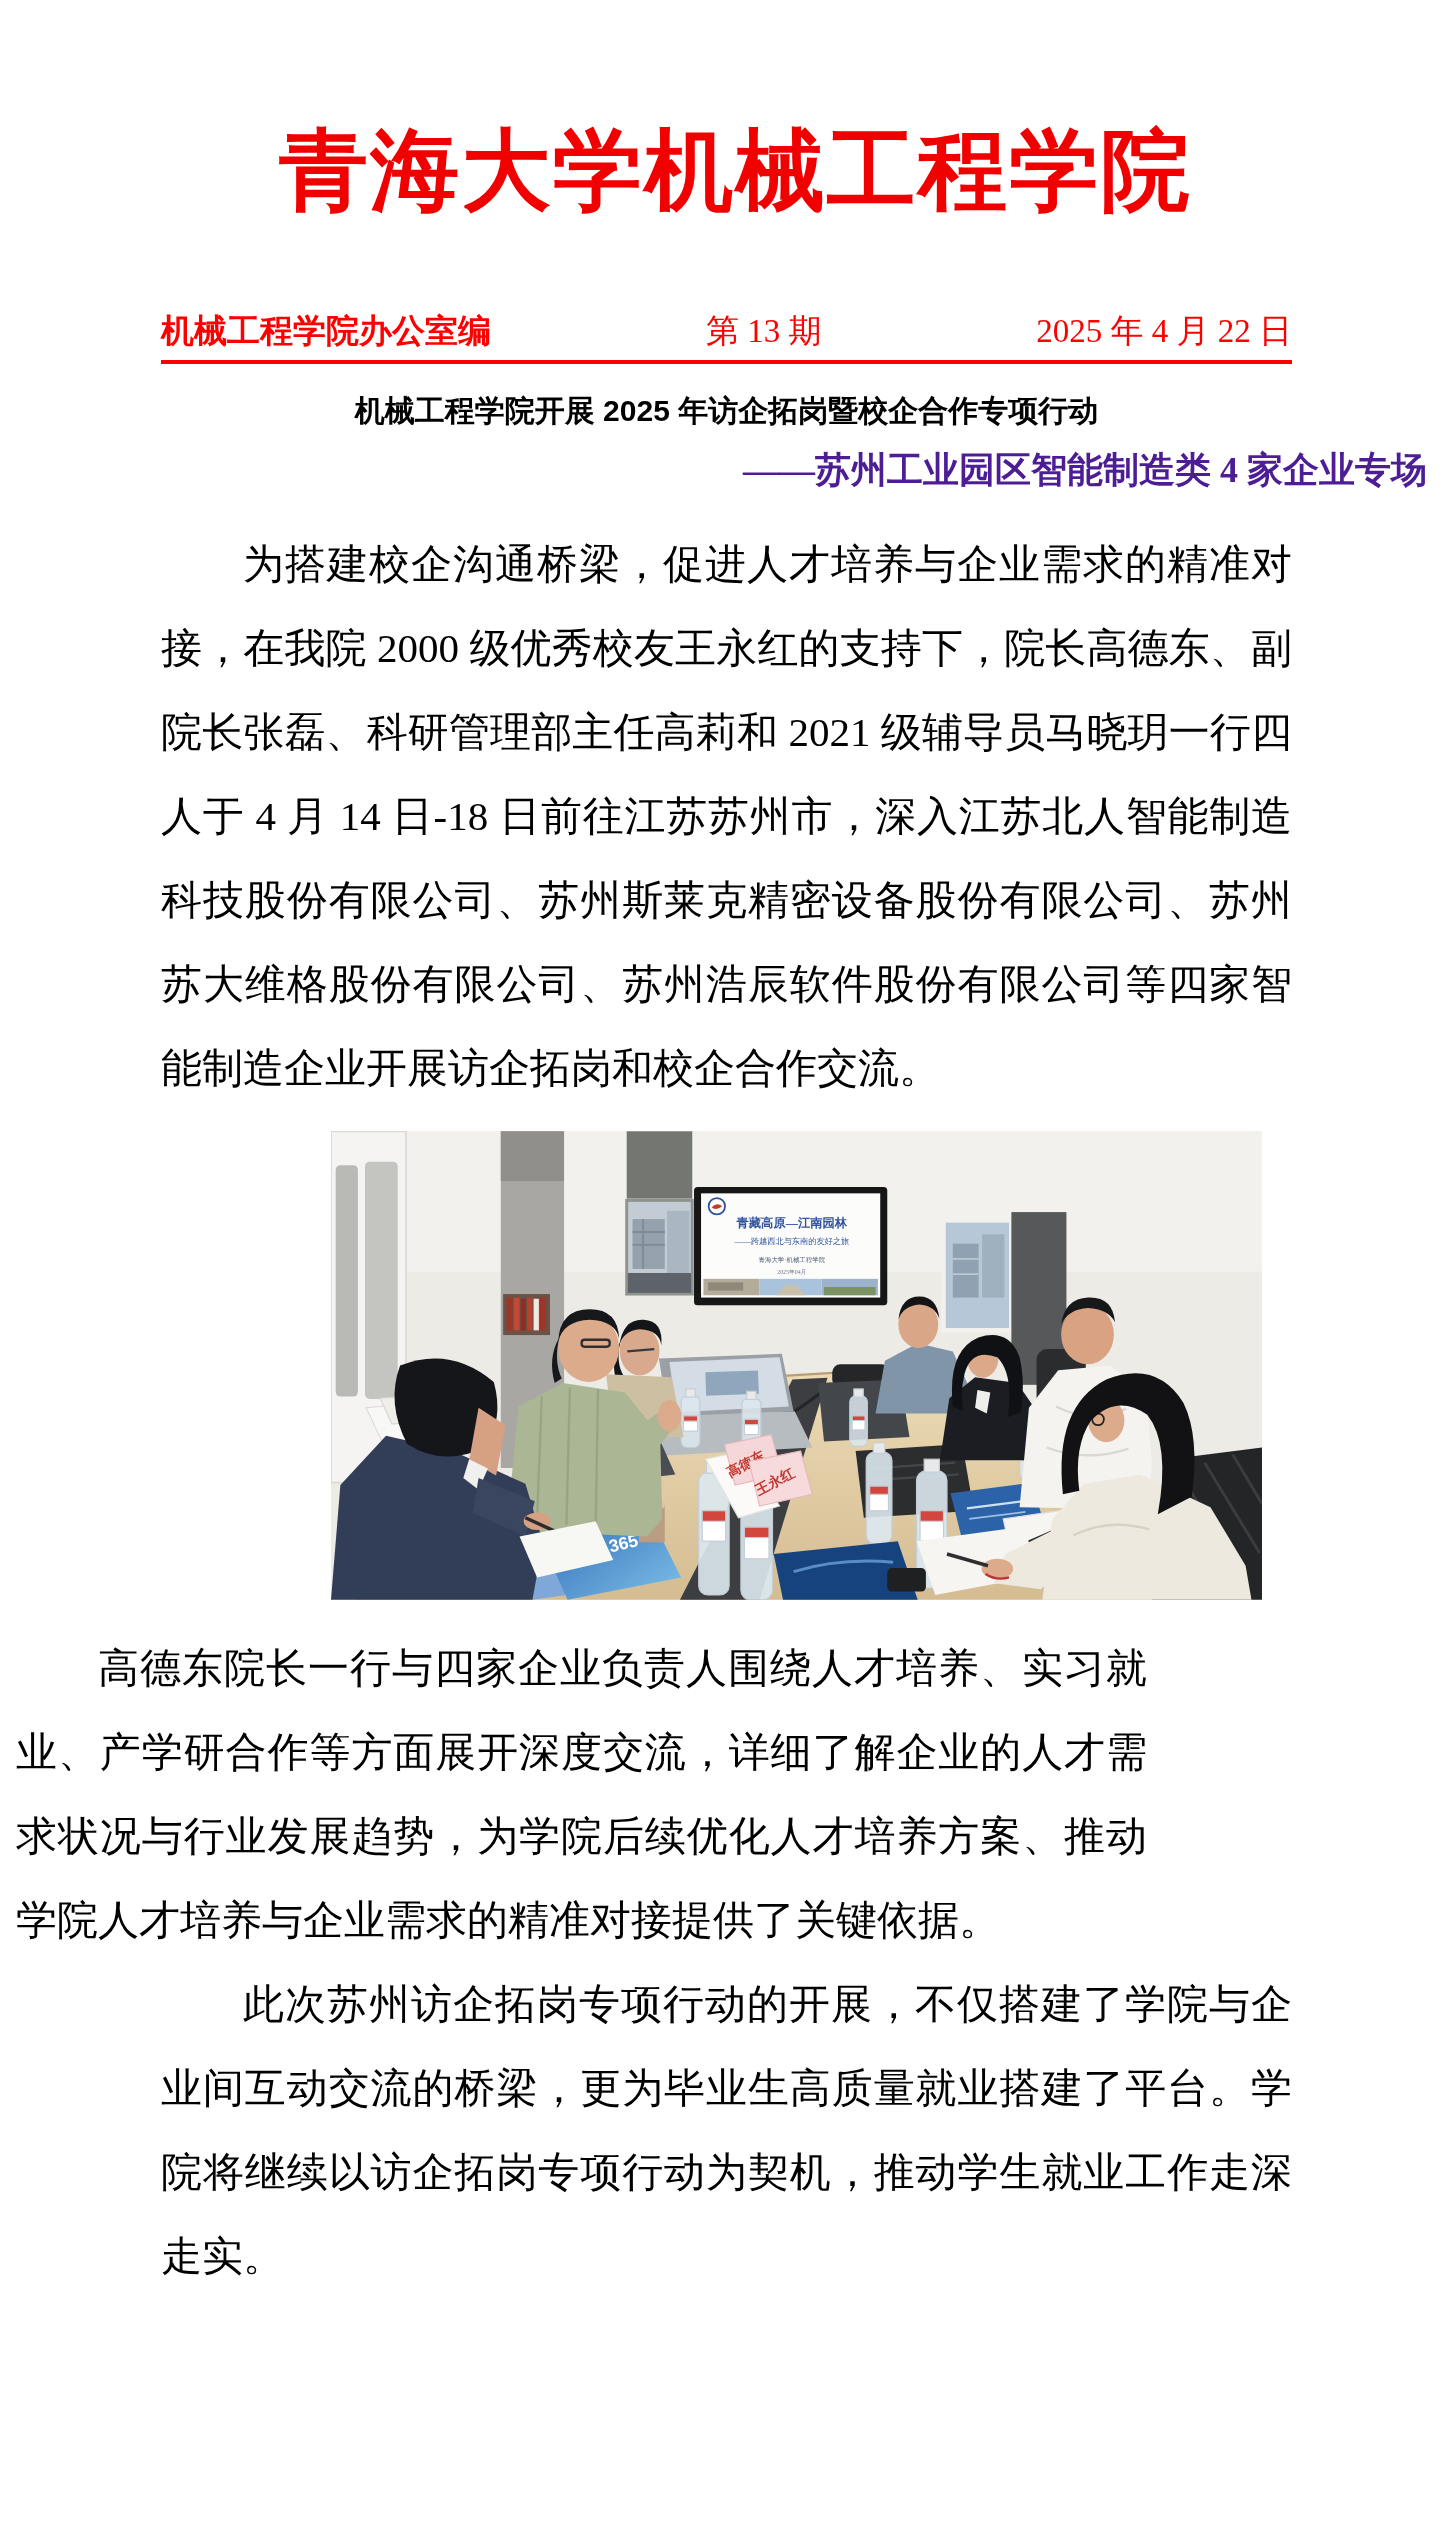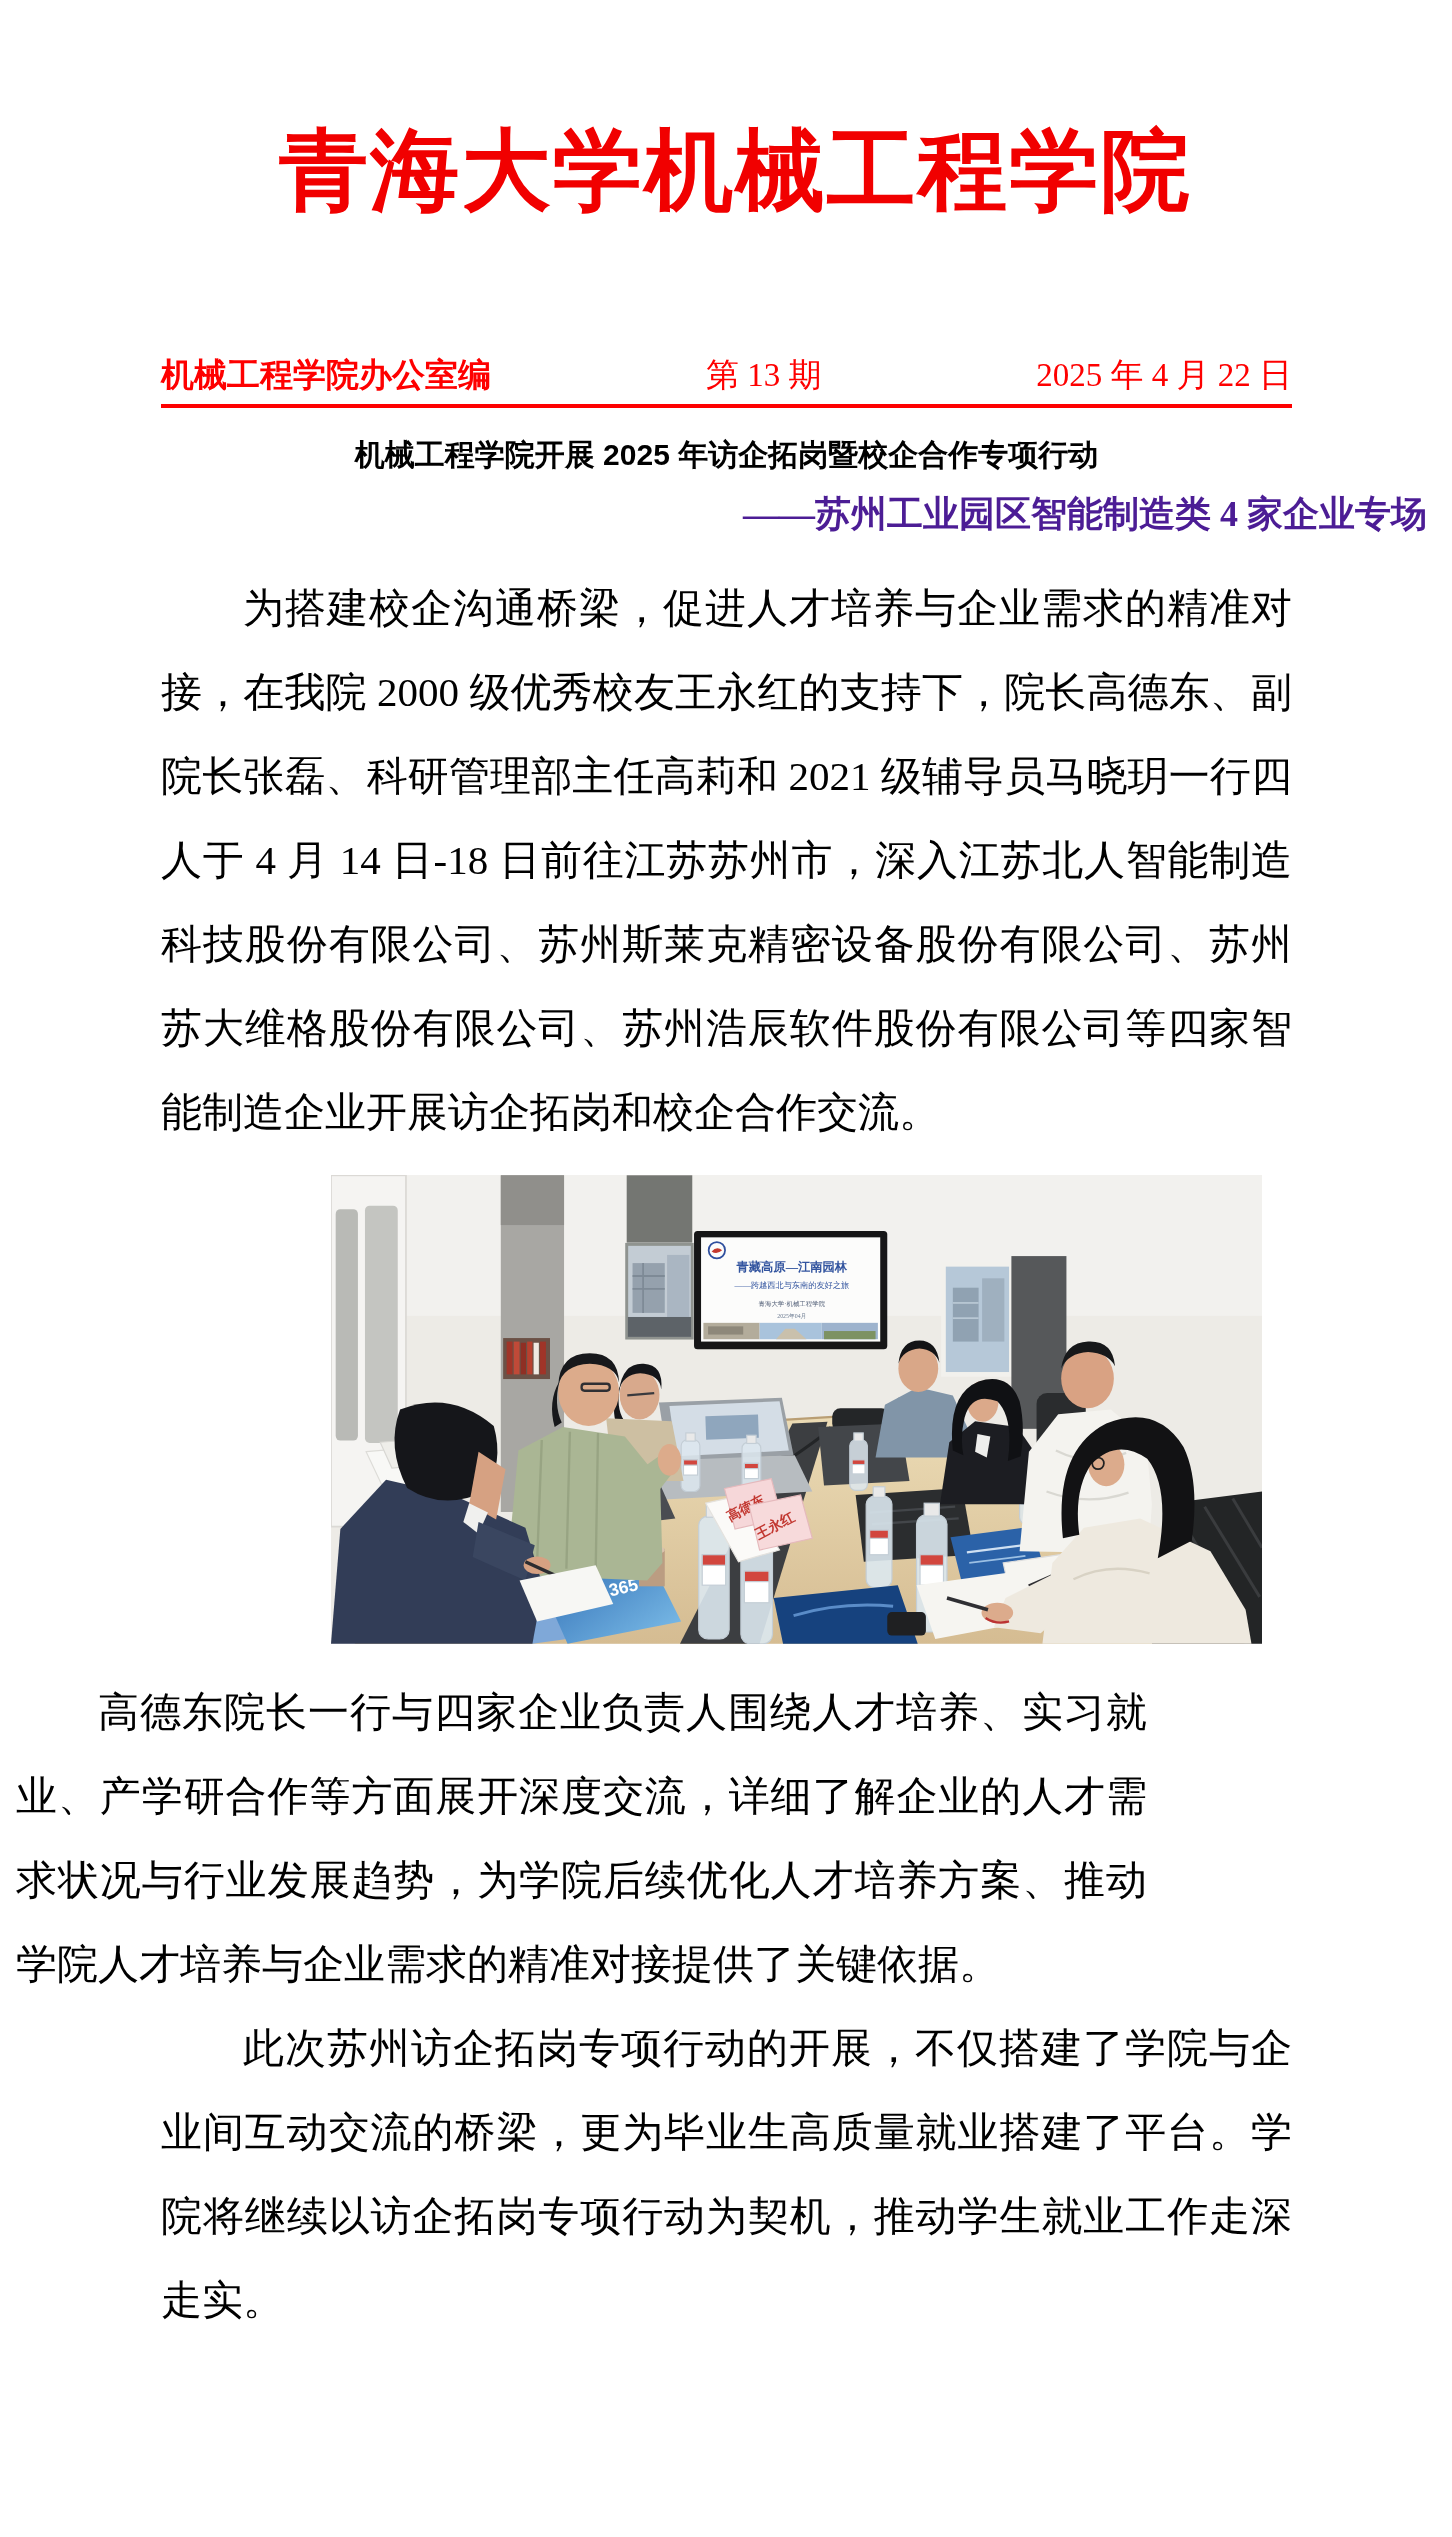--- a/index.html
+++ b/index.html
@@ -40,21 +40,21 @@
     margin:88px auto 0 auto;
     display:flex;
     justify-content:space-between;
     align-items:baseline;
     font-size:33px;
     color:var(--red-line,#FE0000);
     border-bottom:4.1px solid var(--red-line,#FE0000);
     padding-bottom:5.9px;
   }
   .issue-editor{font-family:"Liberation Sans","DejaVu Sans",sans-serif;font-weight:700;}
-  .issue-no,.issue-date{font-family:"Liberation Serif","DejaVu Serif",serif;margin-top:44px;}
+  .issue-no,.issue-date{font-family:"Liberation Serif","DejaVu Serif",serif;}
   
   .headline{
     margin:30.5px auto 0 auto;
     width:1172px;
     text-align:center;
     font-size:30px;
     line-height:1.15;
     font-weight:700;
     font-family:"Liberation Sans","DejaVu Sans",sans-serif;
     color:#000;

